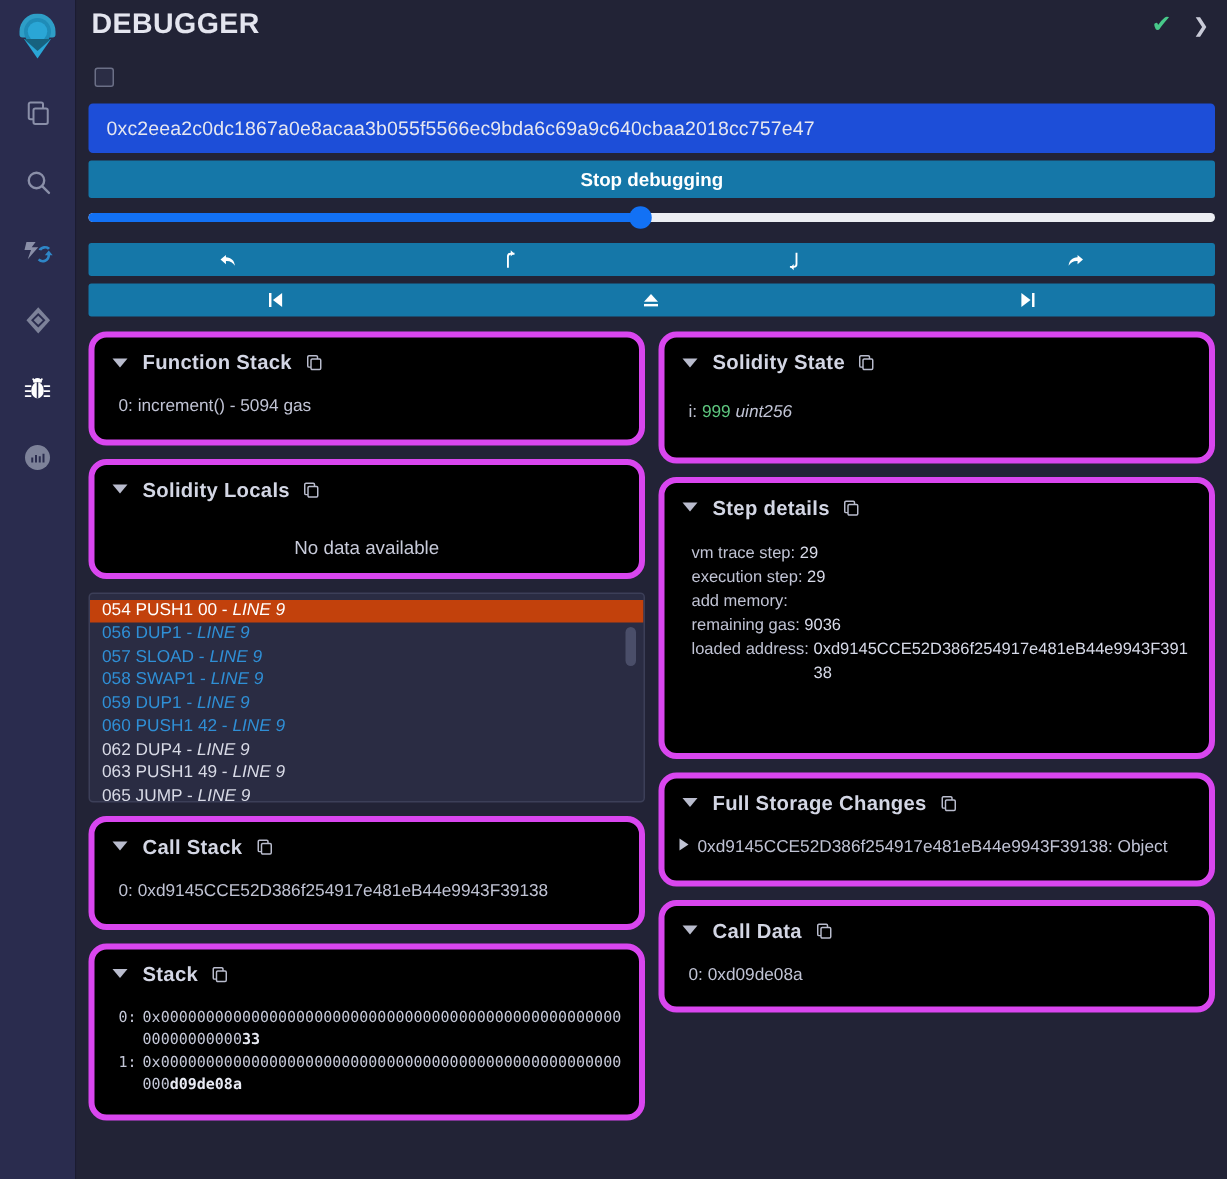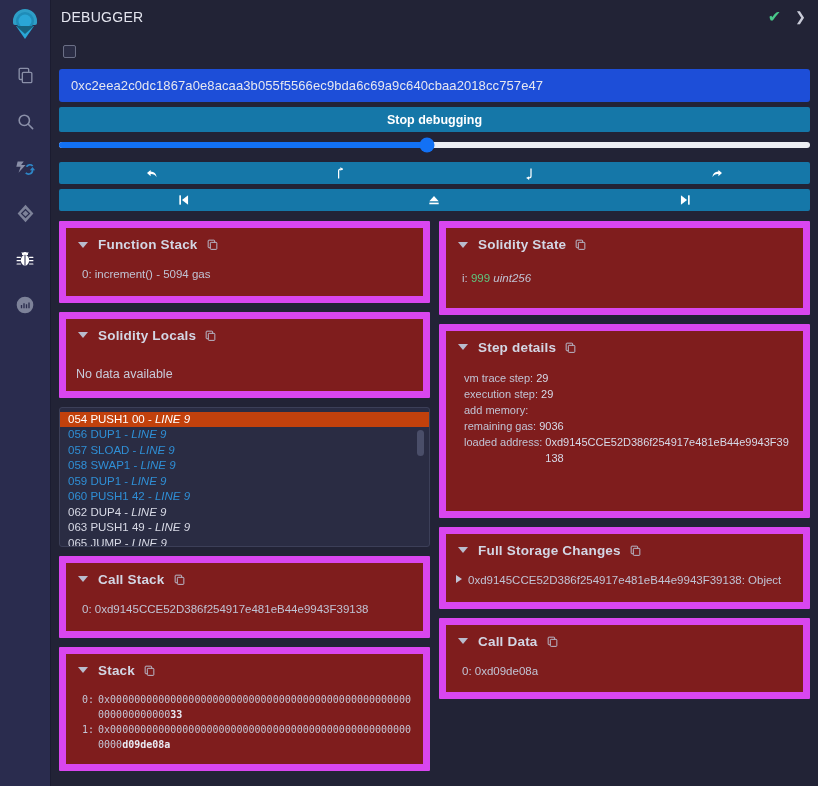--- a/index.html
+++ b/index.html
@@ -37,21 +37,21 @@
     overflow: hidden;
     position: relative;
   }
 
   .titlebar {
     height: 33px;
     display: flex; align-items: center;
     padding: 0 12px 0 10px;
   }
   .titlebar .title {
-    font-size: 14px; font-weight: normal; color: #e4e5ef;
+    font-size: 19px; font-weight: bold; color: #e4e5ef;
     letter-spacing: .3px;
     flex: 1 1 auto;
   }
   .titlebar .check { color: #48c98a; font-size: 16px; margin-right: 14px; line-height:1; }
   .titlebar .chev  { color: #c9cbd8; font-size: 13px; line-height:1; }
 
   .content { padding: 0 8px; }
 
   
   .cbrow { display: flex; align-items: center; height: 36px; padding-left: 4px; }
@@ -119,23 +119,23 @@
     color: #ffffff; cursor: pointer;
     background: transparent; border: none;
   }
   .btnrow .nb svg { display:block; }
 
   
   .cols { display: flex; gap: 9px; margin-top: 10px; }
   .col { flex: 1 1 0; min-width: 0; }
 
   .card {
-    background: #7f1d1d;
-    border: 7px solid #d946ef;
-    border-radius: 1px;
+    background: #000000;
+    border: 4px solid #d946ef;
+    border-radius: 12px;
     margin-bottom: 9px;
   }
   .card-head {
     display: flex; align-items: center;
     padding: 9px 10px 6px 10px;
     gap: 8px;
   }
   .caret {
     width: 0; height: 0;
     border-left: 5px solid transparent;
@@ -153,21 +153,21 @@
   .card-body { padding: 6px 10px 12px 16px; }
   .row-txt { font-size: 11.5px; color: #c0c3d4; line-height: 1.55; }
   .muted { color: #c0c3d4; }
   .green { color: #5ec77f; }
   .ital { font-style: italic; }
 
   
   .fs-body { padding: 8px 10px 12px 16px; }
 
   
-  .sl-body { padding: 18px 10px 10px 10px; font-size: 12.5px; color: #c8cbda; }
+  .sl-body { padding: 18px 10px 10px 10px; font-size: 12.5px; color: #c8cbda; text-align: center; }
 
   
   .instr {
     background: #2a2c43;
     border: 1px solid #3c3f58;
     border-radius: 3px;
     height: 140px;
     overflow: hidden;
     position: relative;
     padding: 4px 0 0 0;

